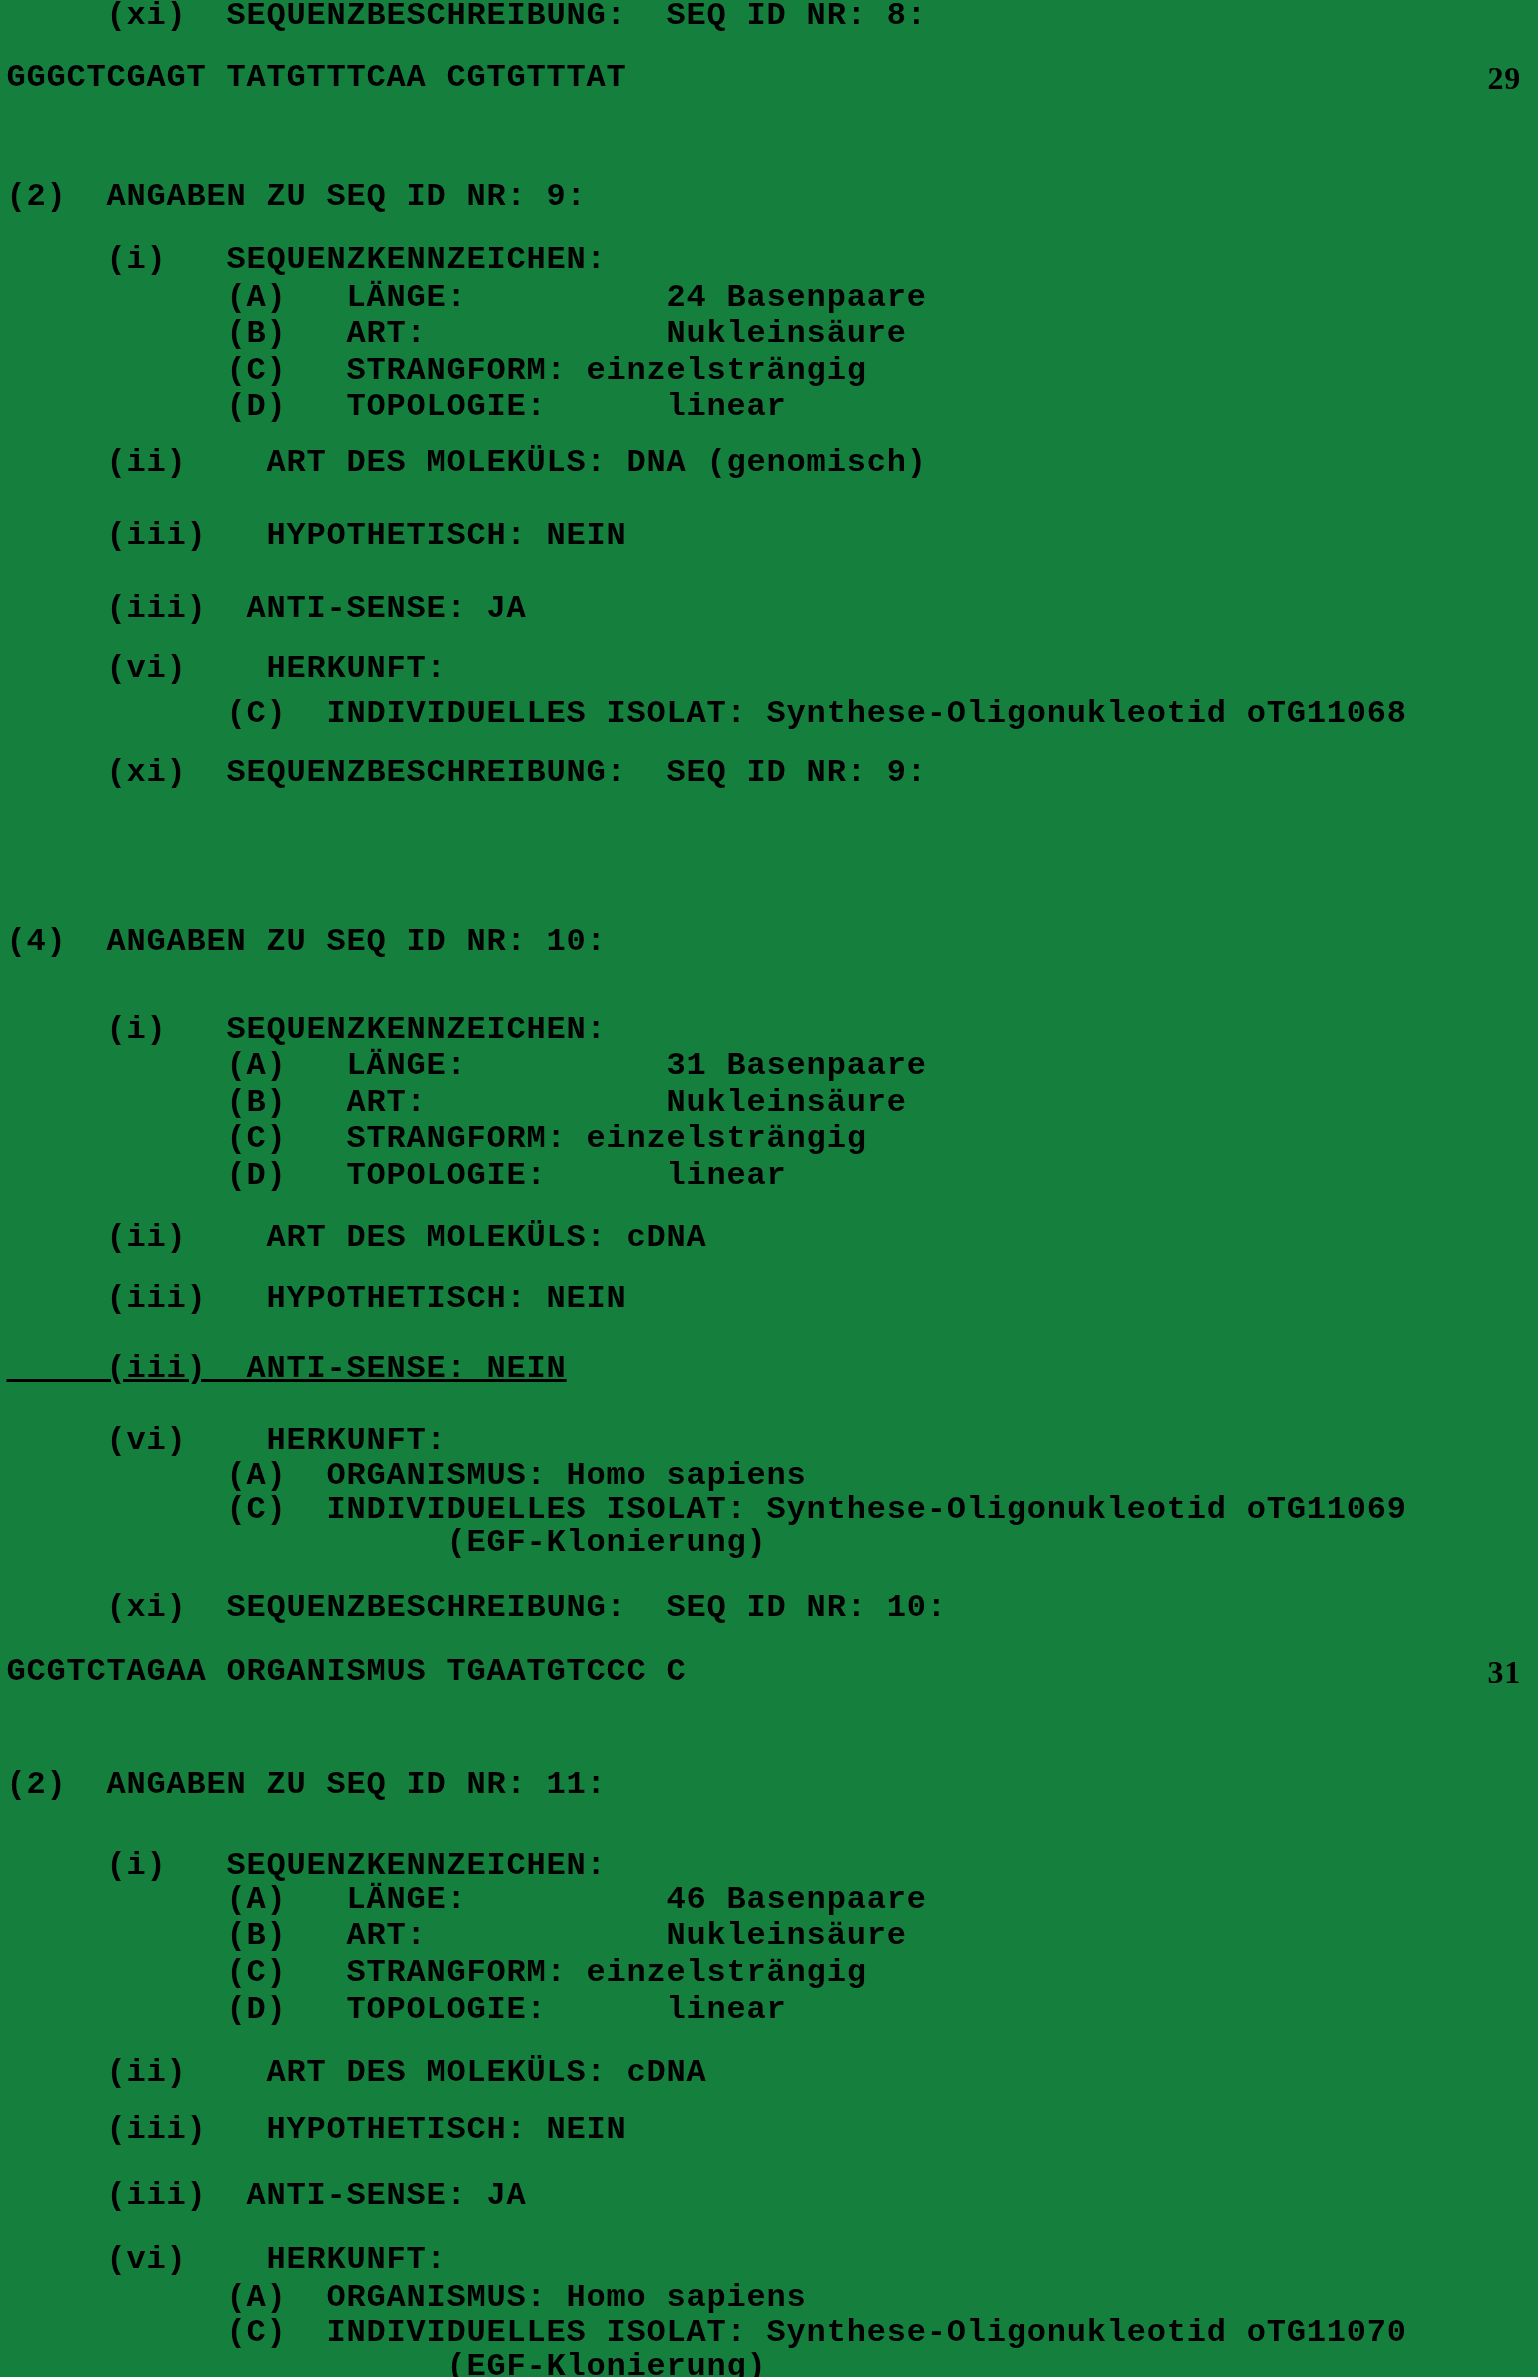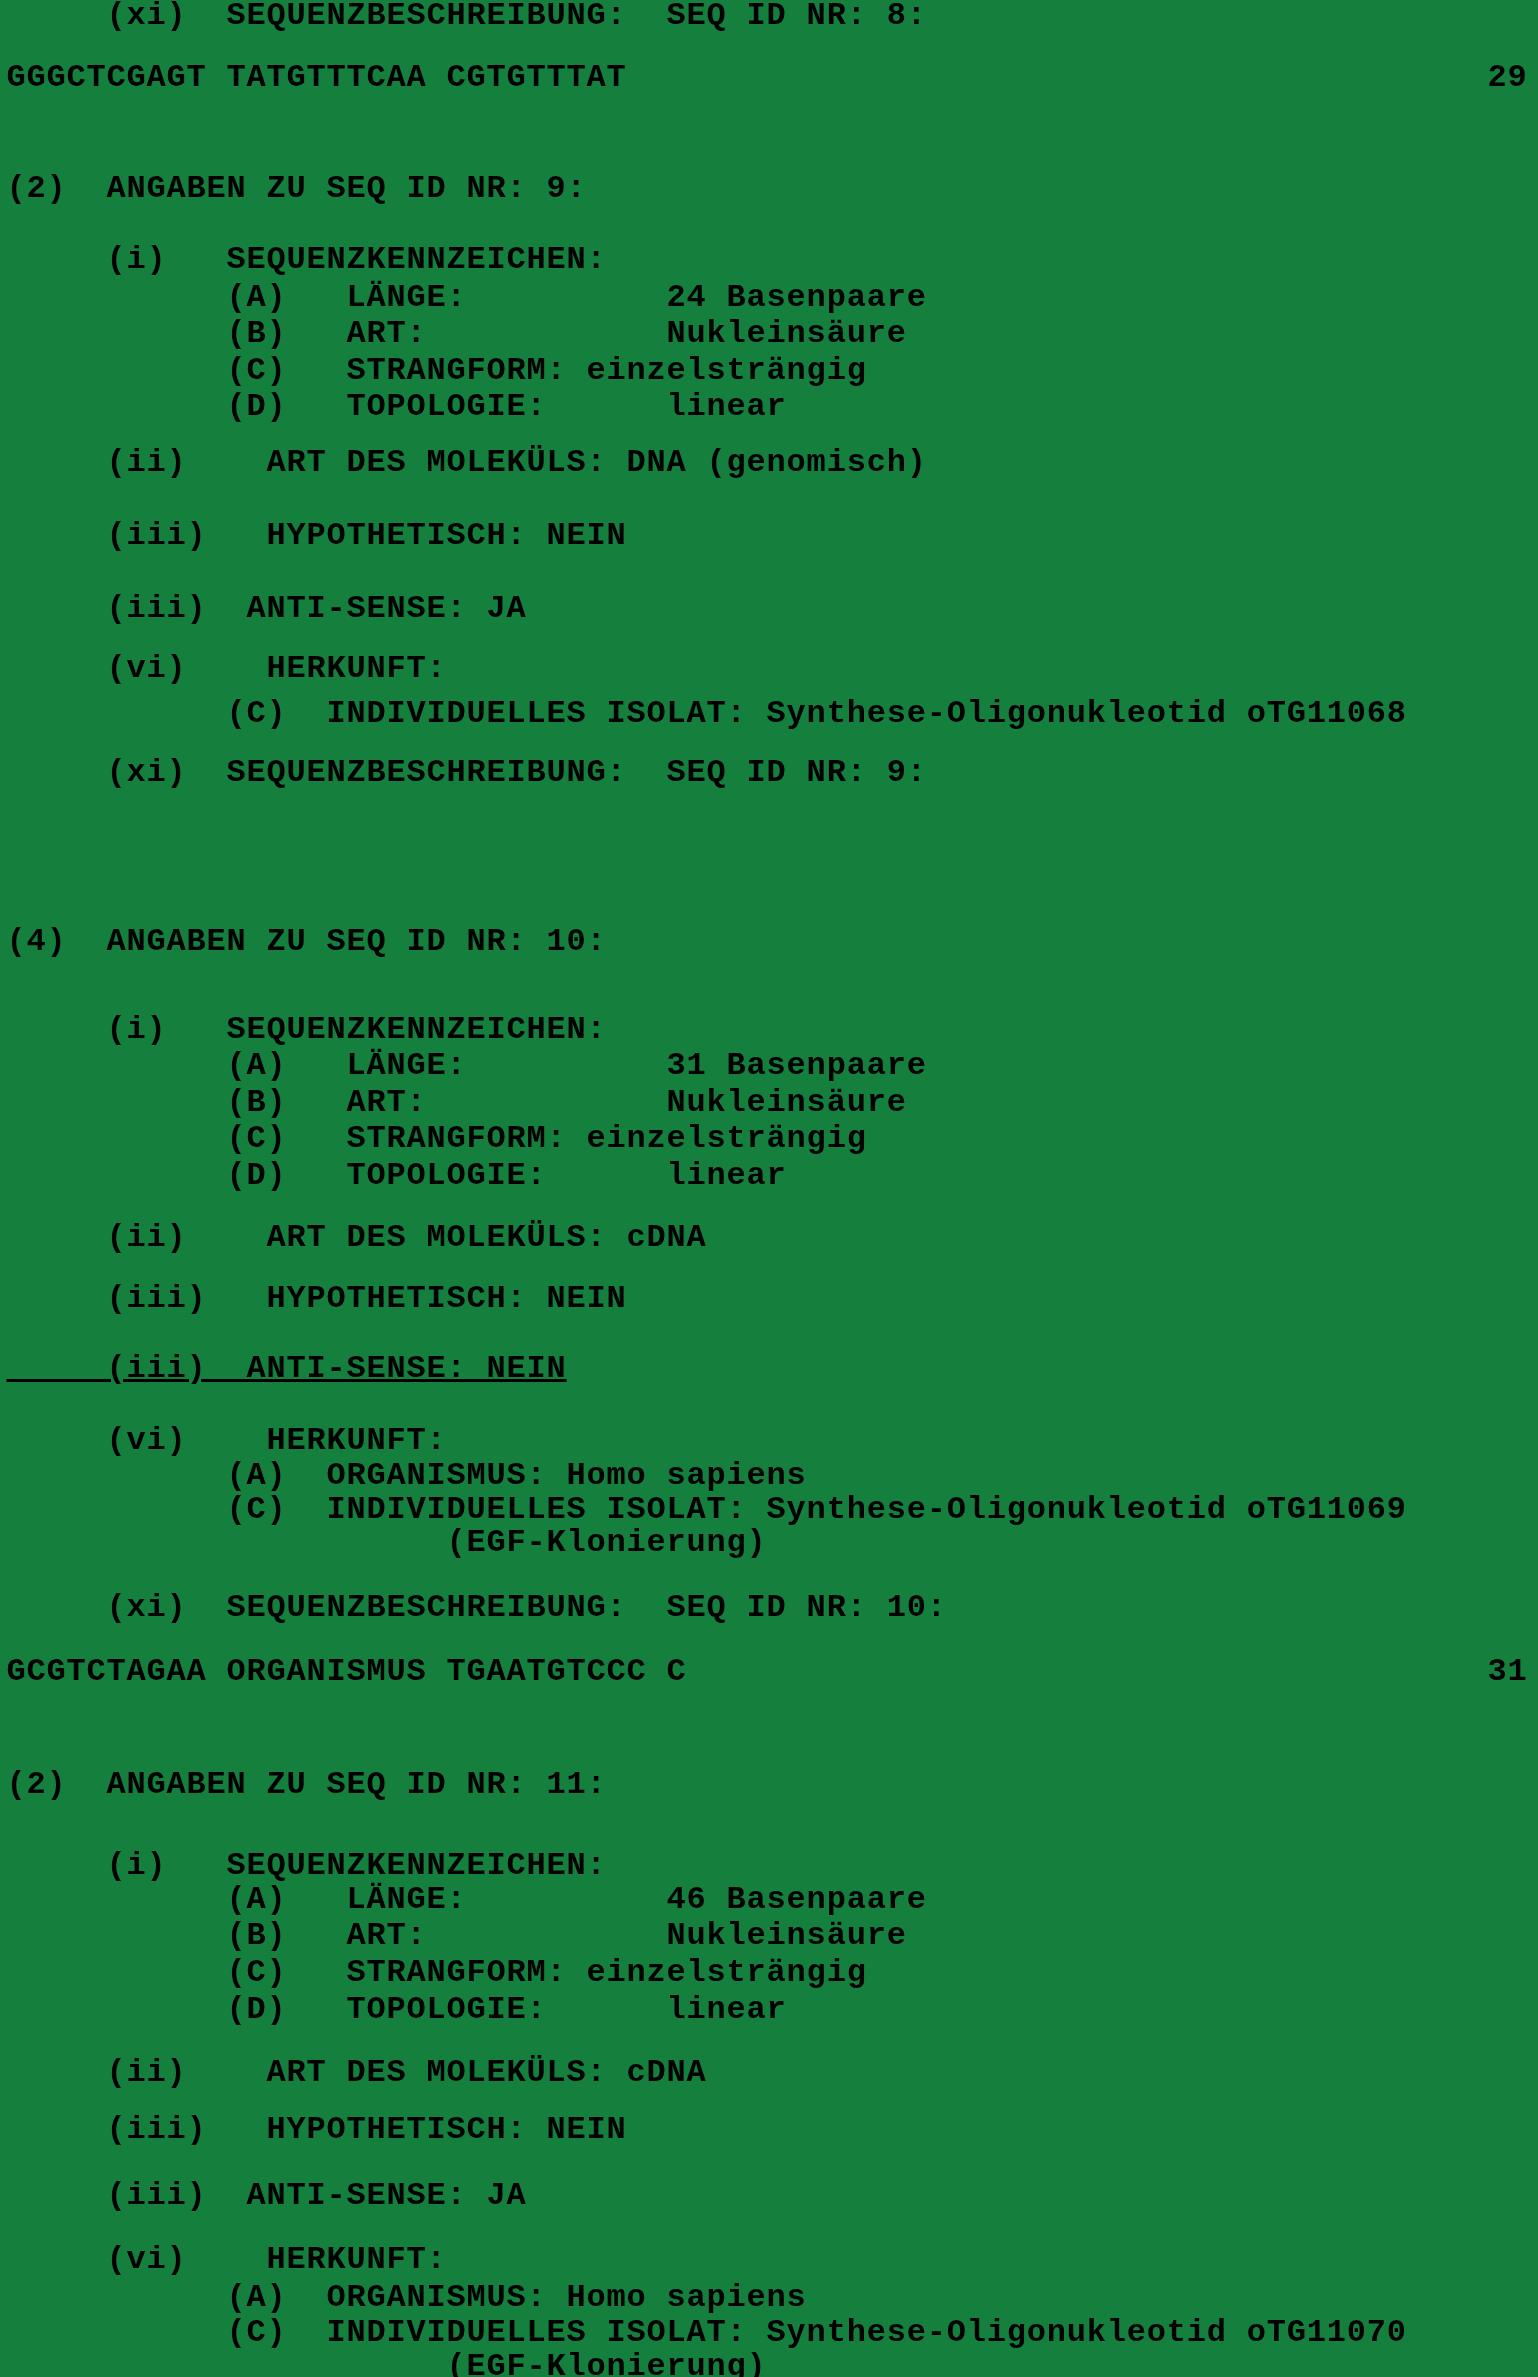--- a/index.html
+++ b/index.html
@@ -26,29 +26,30 @@
     height: 32px;
     line-height: 32px;
     white-space: pre;
     letter-spacing: 0.8px;
   }
   .num {
     position: absolute;
     left: 1481px;
     top: 0;
     letter-spacing: 0.8px;
+    font-family: Liberation Serif, serif;
   }
 </style>
 </head>
 <body>
 
 <div class="page" style="background: #15803d; color: rgb(0, 0, 0);">
     <div class="line" style="top: 0px;"><span>     (xi)  SEQUENZBESCHREIBUNG:  SEQ ID NR: 8:</span></div>
     <div class="line" style="top: 62px;"><span>GGGCTCGAGT TATGTTTCAA CGTGTTTAT</span><span class="num">29</span></div>
-    <div class="line" style="top: 173px;"><span>(2)  ANGABEN ZU SEQ ID NR: 9:</span></div>
+    <div class="line" style="top: 181px;"><span>(2)  ANGABEN ZU SEQ ID NR: 9:</span></div>
     <div class="line" style="top: 244px;"><span>     (i)   SEQUENZKENNZEICHEN:</span></div>
     <div class="line" style="top: 282px;"><span>           (A)   LÄNGE:          24 Basenpaare</span></div>
     <div class="line" style="top: 318px;"><span>           (B)   ART:            Nukleinsäure</span></div>
     <div class="line" style="top: 355px;"><span>           (C)   STRANGFORM: einzelsträngig</span></div>
     <div class="line" style="top: 391px;"><span>           (D)   TOPOLOGIE:      linear</span></div>
     <div class="line" style="top: 447px;"><span>     (ii)    ART DES MOLEKÜLS: DNA (genomisch)</span></div>
     <div class="line" style="top: 520px;"><span>     (iii)   HYPOTHETISCH: NEIN</span></div>
     <div class="line" style="top: 593px;"><span>     (iii)  ANTI-SENSE: JA</span></div>
     <div class="line" style="top: 653px;"><span>     (vi)    HERKUNFT:</span></div>
     <div class="line" style="top: 698px;"><span>           (C)  INDIVIDUELLES ISOLAT: Synthese-Oligonukleotid oTG11068</span></div>

